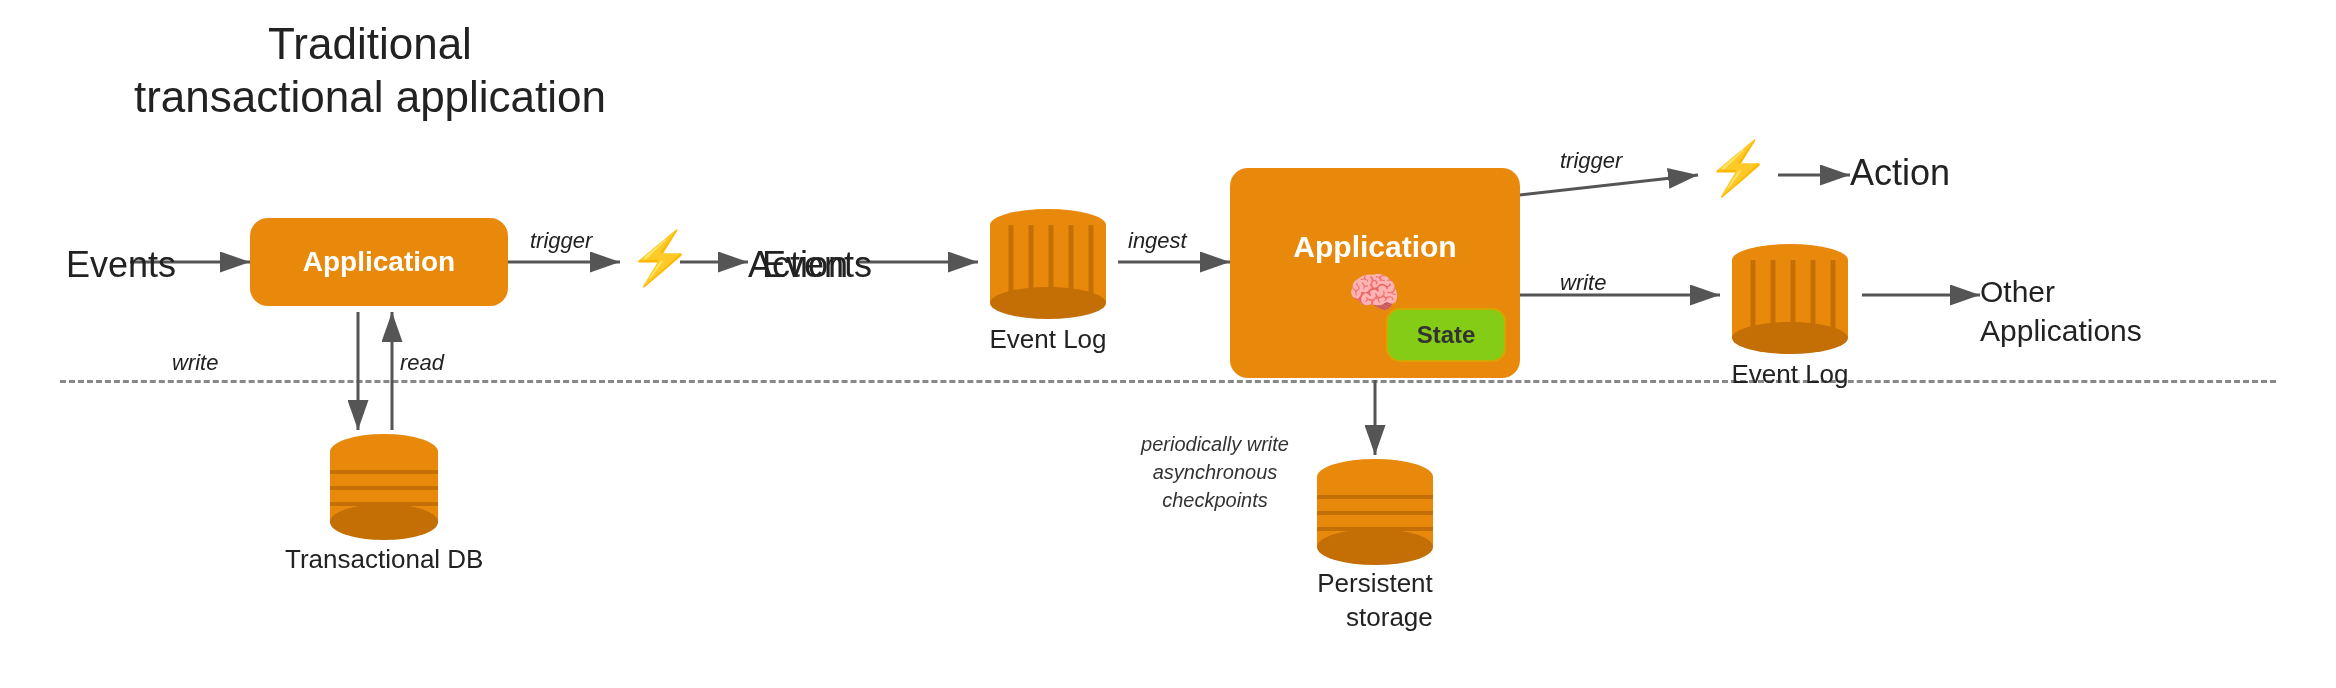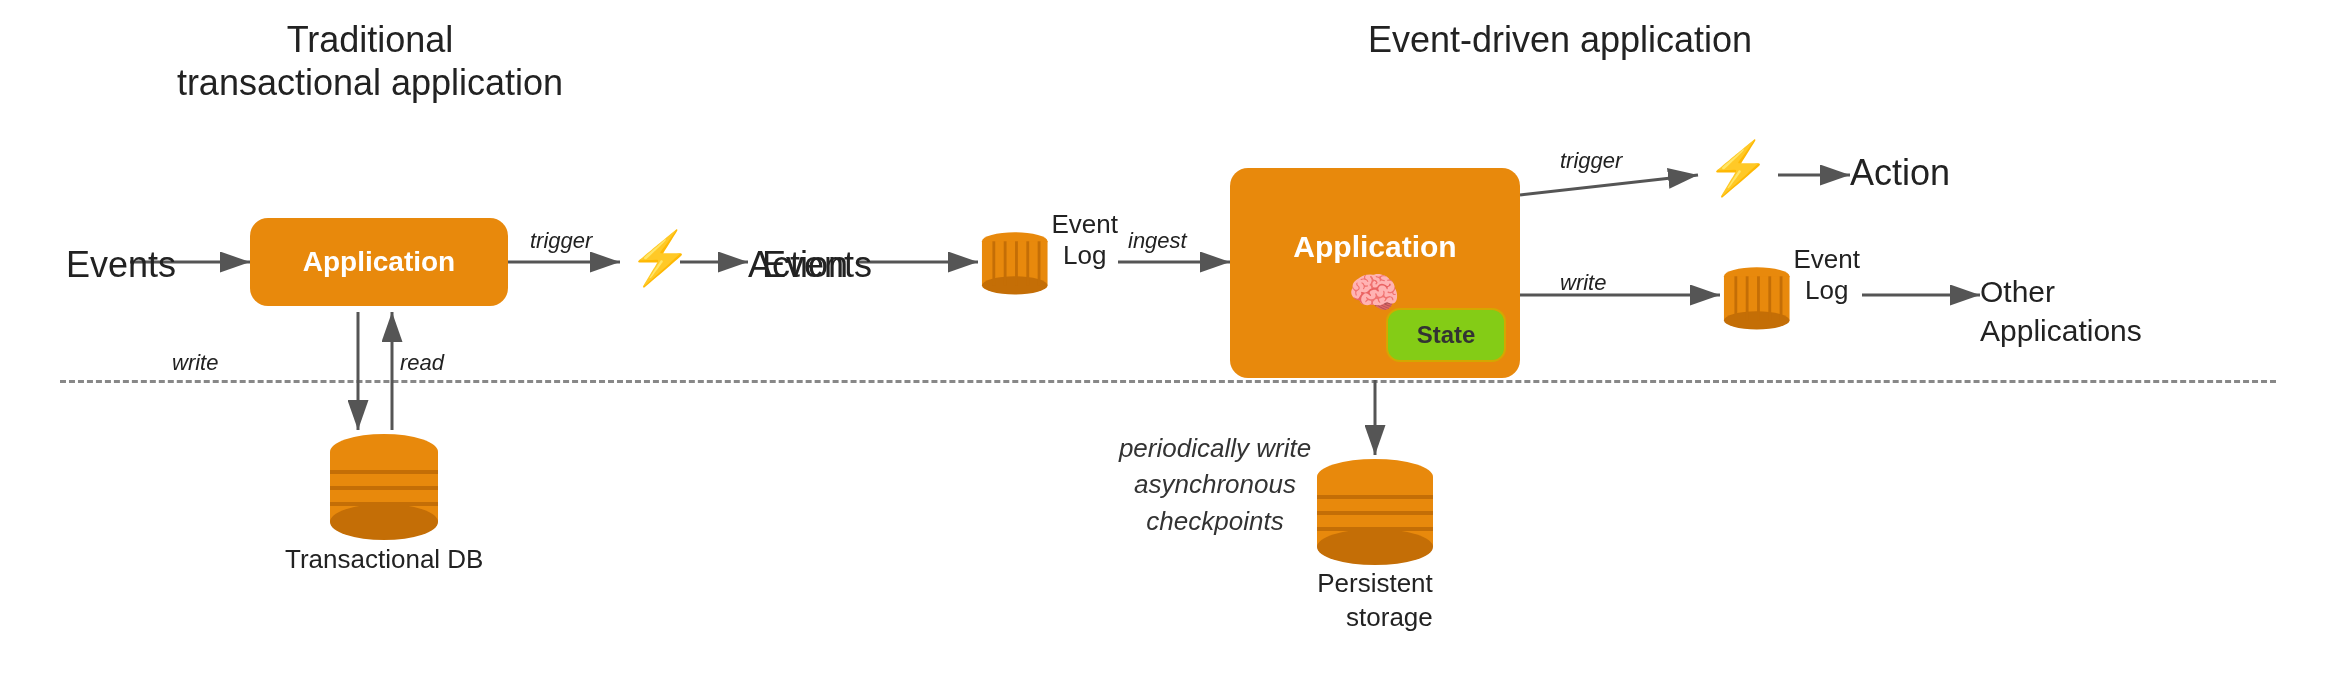--- a/index.html
+++ b/index.html
@@ -15,21 +15,21 @@
     .diagram-container {
       width: 100%;
       height: 100%;
       position: relative;
     }
 
     
     .section-title {
       position: absolute;
       text-align: center;
-      font-size: 36px;
+      font-size: 44px;
       font-weight: normal;
       color: #222;
       line-height: 1.2;
     }
 
     
     .divider {
       position: absolute;
       top: 380px;
       left: 60px;
@@ -62,21 +62,22 @@
       color: #333;
       font-size: 24px;
       font-weight: bold;
       border: 2px solid #d4a800;
     }
 
     
     .cylinder {
       position: absolute;
       display: flex;
-      align-items: flex-start;
+      flex-direction: column;
+      align-items: center;
     }
     .cylinder-label {
       margin-top: 8px;
       font-size: 26px;
       color: #222;
       text-align: center;
     }
 
     
     .db-icon {
@@ -135,21 +136,20 @@
       font-size: 42px;
     }
   </style>
 </head>
 <body>
 
 <div class="diagram-container">
 
   <div class="section-title" style="left: 60px; top: 18px; width: 620px;">Traditional<br>transactional application</div>
 
-  <div class="section-title" style="left: 860px; top: 18px; width: 1400px;">Event-driven application</div>
 
   <div class="divider"></div>
 
   <svg class="arrows-svg">
 
     <defs>
       <marker id="arrowhead" markerWidth="10" markerHeight="7" refX="10" refY="3.5" orient="auto">
         <polygon points="0 0, 10 3.5, 0 7" fill="#555"></polygon>
       </marker>
       <marker id="arrowhead-both" markerWidth="10" markerHeight="7" refX="0" refY="3.5" orient="auto">
@@ -260,21 +260,21 @@
       <line x1="48" y1="20" x2="48" y2="98" stroke="#c46e06" stroke-width="5"></line>
       <line x1="68" y1="20" x2="68" y2="98" stroke="#c46e06" stroke-width="5"></line>
       <line x1="88" y1="20" x2="88" y2="98" stroke="#c46e06" stroke-width="5"></line>
       <line x1="108" y1="20" x2="108" y2="98" stroke="#c46e06" stroke-width="5"></line>
     </svg>
     <div style="font-size:26px; text-align:center; color:#222; margin-top:4px;">Event Log</div>
   </div>
 
   <div class="label" style="left: 1980px; top: 272px; width: 230px; font-size:30px; line-height:1.3;">Other Applications</div>
 
-  <div class="label-italic" style="left: 1080px; top: 430px; width: 270px; text-align:center; font-size:26px; line-height:1.4; color:#333;">
+  <div class="label-italic" style="left: 1080px; top: 430px; width: 270px; text-align:center; font-size:20px; line-height:1.4; color:#333;">
     <span>periodically write<br>asynchronous<br>checkpoints</span>
   </div>
 
   <div class="db-icon" style="left: 1310px; top: 455px;">
     <svg width="130" height="110" viewBox="0 0 130 110">
       <ellipse cx="65" cy="22" rx="58" ry="18" fill="#e8890c"></ellipse>
       <rect x="7" y="22" width="116" height="70" fill="#e8890c"></rect>
       <ellipse cx="65" cy="92" rx="58" ry="18" fill="#c46e06"></ellipse>
       <line x1="7" y1="42" x2="123" y2="42" stroke="#c46e06" stroke-width="4"></line>
       <line x1="7" y1="58" x2="123" y2="58" stroke="#c46e06" stroke-width="4"></line>

